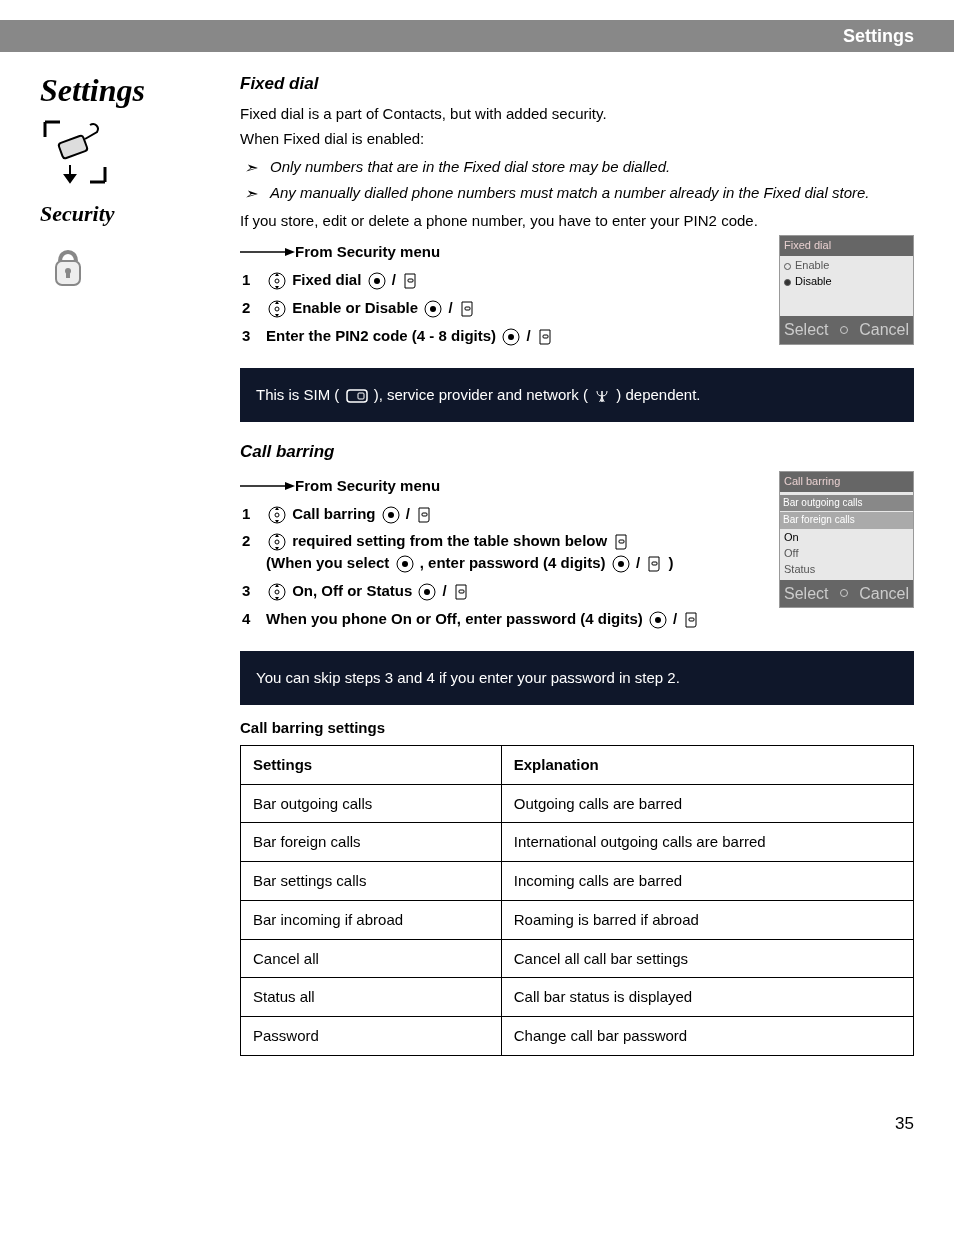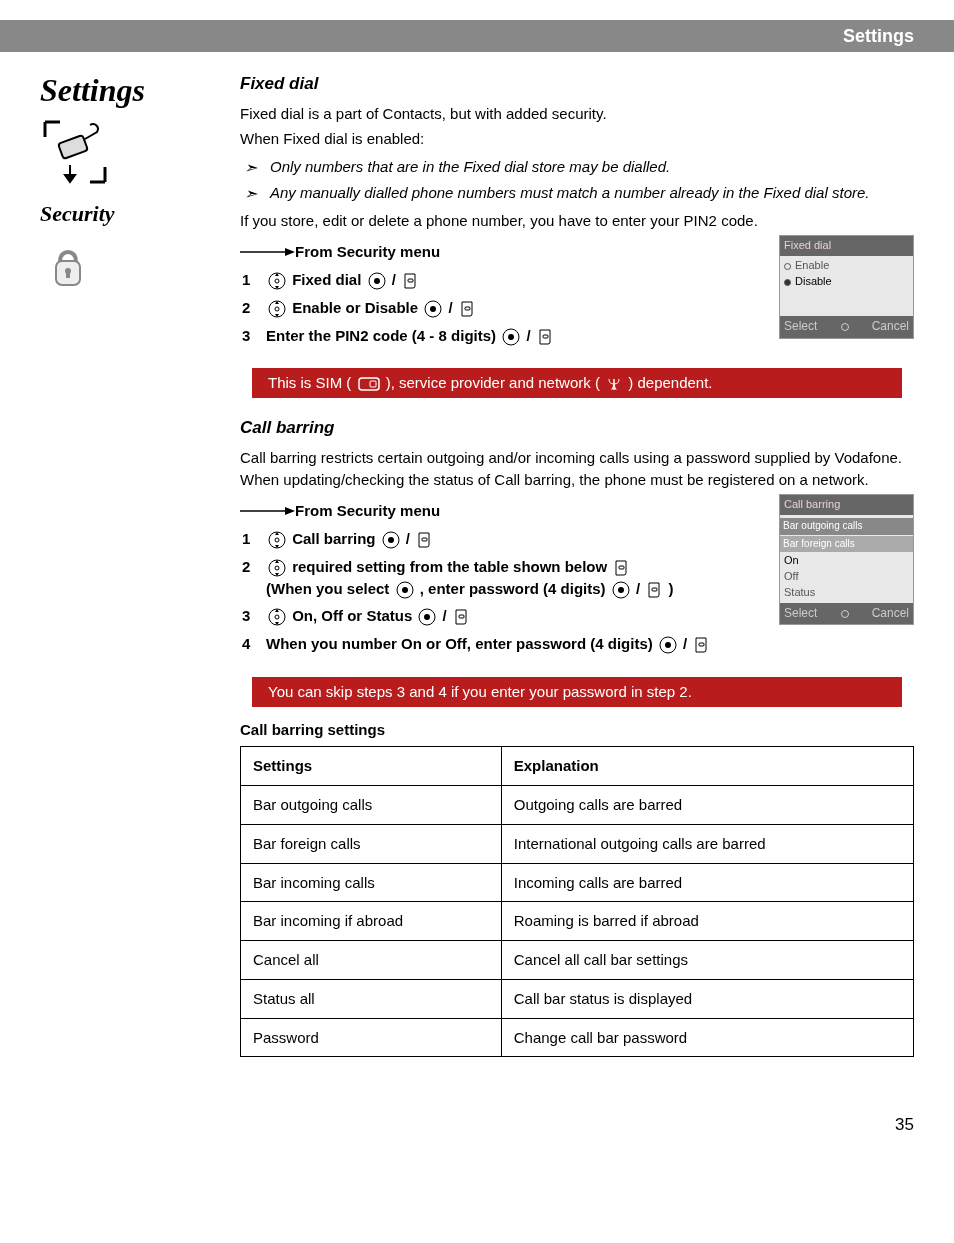--- a/index.html
+++ b/index.html
@@ -88,43 +88,43 @@
   .from-arrow {
     width: 55px;
     display:flex;
     align-items:center;
   }
   ol.steps { list-style: none; padding: 0; margin: 2px 0 10px 0; counter-reset: step; }
   ol.steps li { counter-increment: step; padding-left: 26px; position: relative; margin: 6px 0; font-weight: bold; }
   ol.steps li::before { content: counter(step); position: absolute; left: 2px; top: 0; }
   .icon-inline { display: inline-flex; vertical-align: middle; margin: 0 2px; }
   .note-box {
-    background: #b91c1c;
+    background: #0f172a;
     color: #fff;
-    padding: 4px 16px;
-    margin: 12px 12px;
+    padding: 16px 16px;
+    margin: 12px 0;
     font-size: 15px;
   }
   .screenshot {
     float: right;
     width: 135px;
     background: #e8e8e8;
     border: 1px solid #999;
     font-size: 11px;
     margin-left: 10px;
     margin-bottom: 8px;
   }
   .screenshot .titlebar { background: #666; color: #e8d0d0; padding: 2px 4px; font-size: 11px; }
   .screenshot .body { padding: 2px 4px; min-height: 60px; }
   .screenshot .body .row { display:flex; align-items:center; gap:4px; color:#555;}
   .screenshot .body .row.sel { color:#000; font-weight:normal; }
   .screenshot .body .row .radio { width:7px;height:7px;border:1px solid #555;border-radius:50%; }
   .screenshot .body .row.sel .radio { background:#333; }
   .screenshot .body .sub { background:#888;color:#fff;padding:1px 3px;margin:1px -4px; font-size:10px;}
-  .screenshot .footer { background:#666; color:#ccc; display:flex; justify-content:space-between; padding:2px 4px; font-size:12px;}
+  .screenshot .footer { background:#666; color:#ccc; display:flex; justify-content:space-between; padding:2px 4px; font-size:16px;}
   .screenshot .footer .mid { width:8px;height:8px;border:1px solid #ccc;border-radius:50%;align-self:center;}
   .subhead { font-weight: bold; margin: 10px 0 6px 0; }
   table.settings {
     border-collapse: collapse;
     width: 100%;
     border: 1px solid #000;
     border-radius: 6px;
   }
   table.settings th, table.settings td {
     border: 1px solid #000;
@@ -287,21 +287,20 @@
               <path d="M3 3 Q3 8 8 8 M13 3 Q13 8 8 8" fill="none" stroke="#fff"></path>
               <text x="8" y="14" font-size="8" fill="#fff" text-anchor="middle">A</text>
             </svg>
           </span>
         <span>) dependent.</span>
       </div>
     </section>
 
     <section class="sec-block">
       <h3>Call barring</h3>
-      <p>Call barring restricts certain outgoing and/or incoming calls using a password supplied by Vodafone. When updating/checking the status of Call barring, the phone must be registered on a network.</p>
 
       <div class="screenshot">
         <div class="titlebar">Call barring</div>
         <div class="body">
           <div class="sub">Bar outgoing calls</div>
           <div class="sub" style="background:#aaa">Bar foreign calls</div>
           <div class="row sel">
               <span>On</span>
             </div>
           <div class="row">
@@ -413,21 +412,21 @@
             </span>
           /
           <span class="icon-inline">
               <svg width="16" height="18" viewBox="0 0 16 18">
                 <path d="M3 2 L13 2 L13 14 Q13 16 11 16 L3 16 Z" fill="none" stroke="#000"></path>
                 <rect x="6" y="7" width="5" height="3" rx="1" fill="none" stroke="#000"></rect>
               </svg>
             </span>
         </li>
         <li>
-          <span>When you number </span><b>On</b><span> or </span><b>Off</b><span>, enter password (4 digits) </span>
+          <span>When you phone </span><b>On</b><span> or </span><b>Off</b><span>, enter password (4 digits) </span>
           <span class="icon-inline">
               <svg width="18" height="18" viewBox="0 0 18 18">
                 <circle cx="9" cy="9" r="8" fill="none" stroke="#000"></circle>
                 <circle cx="9" cy="9" r="3" fill="#000"></circle>
               </svg>
             </span>
           /
           <span class="icon-inline">
               <svg width="16" height="18" viewBox="0 0 16 18">
                 <path d="M3 2 L13 2 L13 14 Q13 16 11 16 L3 16 Z" fill="none" stroke="#000"></path>
@@ -452,21 +451,21 @@
         <tbody>
           <tr>
               <td>Bar outgoing calls</td>
               <td>Outgoing calls are barred</td>
             </tr>
           <tr>
               <td>Bar foreign calls</td>
               <td>International outgoing calls are barred</td>
             </tr>
           <tr>
-              <td>Bar incoming calls</td>
+              <td>Bar settings calls</td>
               <td>Incoming calls are barred</td>
             </tr>
           <tr>
               <td>Bar incoming if abroad</td>
               <td>Roaming is barred if abroad</td>
             </tr>
           <tr>
               <td>Cancel all</td>
               <td>Cancel all call bar settings</td>
             </tr>

